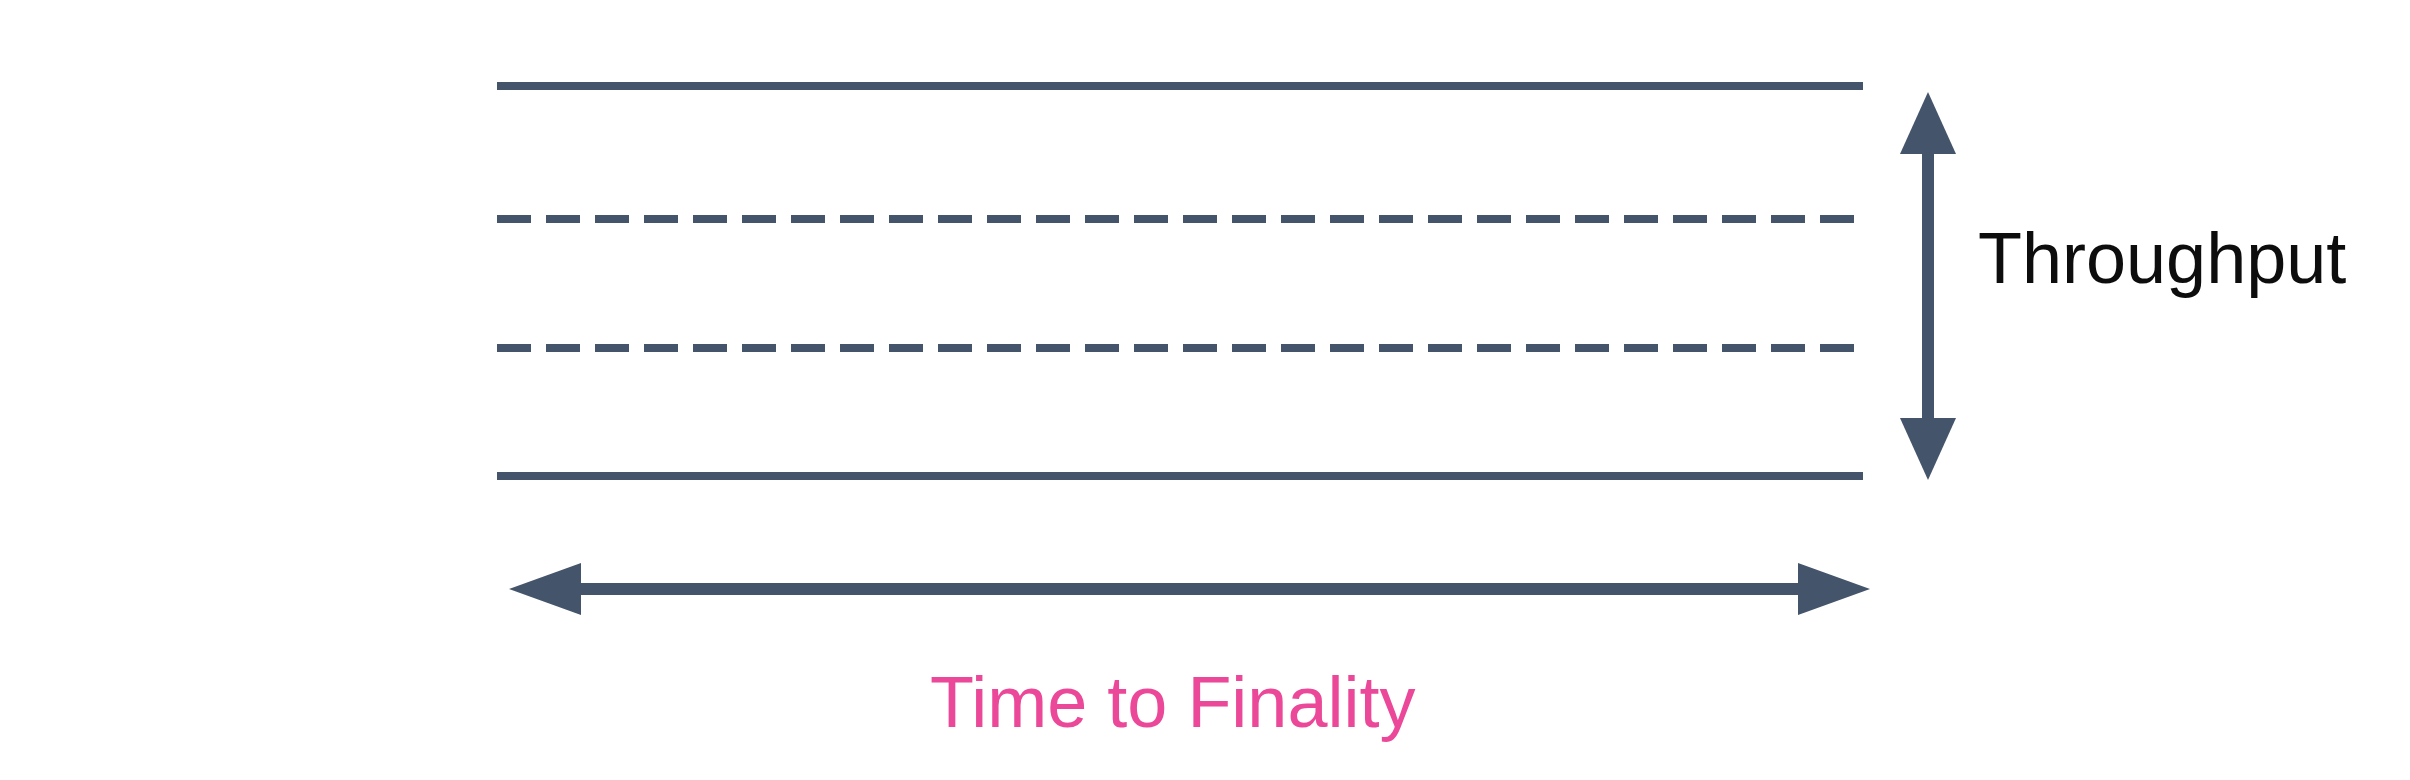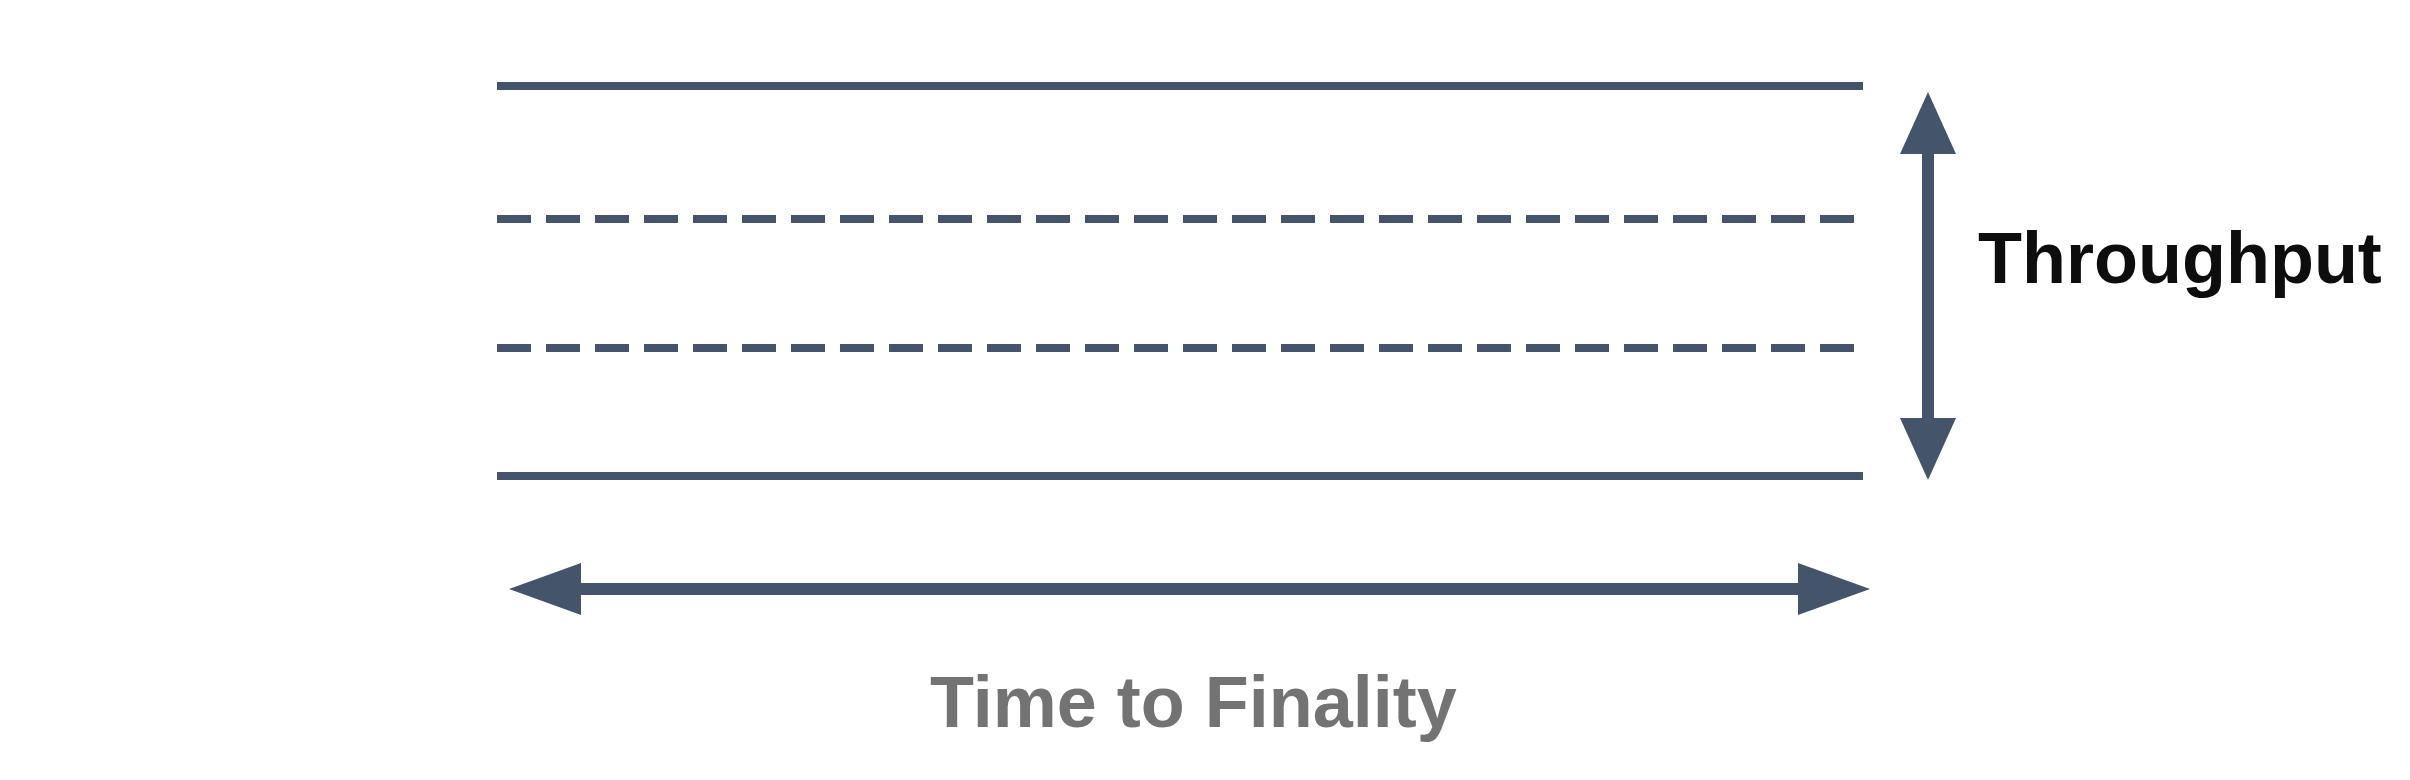--- a/index.html
+++ b/index.html
@@ -25,21 +25,21 @@
     width: 2410px;
     height: 780px;
     display: block;
   }
   .label-text {
     position: absolute;
     font-family: "Liberation Sans", sans-serif;
     color: #0d0d0d;
     white-space: nowrap;
     line-height: 1;
-    font-weight: 700;
+    font-weight: 400;
   }
   #throughput-label {
     left: 1978px;
     top: 222px;
     font-size: 72px;
   }
   #time-to-finality-label {
     left: 930px;
     top: 666px;
     font-size: 72px;
@@ -71,15 +71,15 @@
     <g>
       <rect x="581" y="583" width="1217" height="12" fill="#44546A"></rect>
       <polygon points="509,589 581,563 581,615" fill="#44546A"></polygon>
       <polygon points="1870,589 1798,563 1798,615" fill="#44546A"></polygon>
     </g>
 
   </svg>
 
   <div class="label-text" id="throughput-label" style="color: rgb(13, 13, 13);">Throughput</div>
 
-  <div class="label-text" id="time-to-finality-label" style="color: #737373;">Time to Finality</div>
+  <div class="label-text" id="time-to-finality-label" style="color: #ec4899;">Time to Finality</div>
 
 </div>
 
 </body></html>

